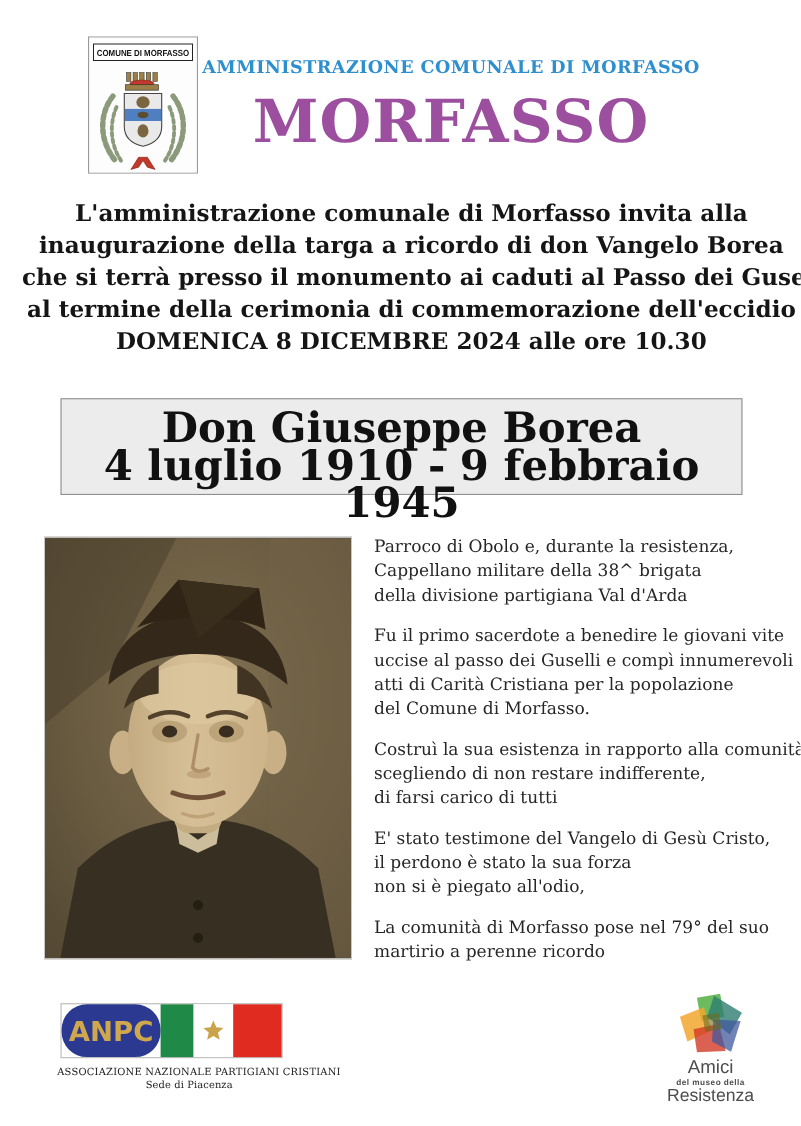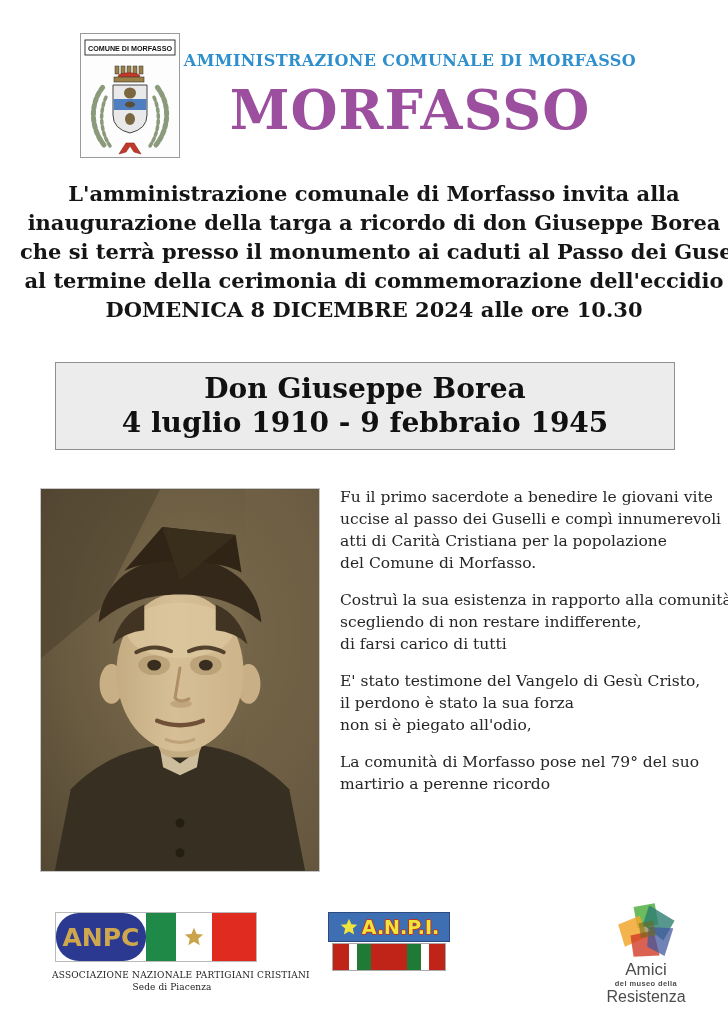--- a/index.html
+++ b/index.html
@@ -14,21 +14,21 @@
               font-size:54px;font-weight:bold;letter-spacing:1px;color:#9c4f9e;line-height:60px;white-space:nowrap;}
 
   
   .invitation{position:absolute;top:179px;left:0;right:0;text-align:center;
               font-size:21px;font-weight:600;line-height:29px;color:#151515;padding-left:20px;}
   .invitation div{white-space:nowrap;}
 
   
   .subject-box{position:absolute;left:55px;top:362px;width:620px;height:88px;box-sizing:border-box;
                background:#ececec;border:1px solid #8f8f8f;text-align:center;
-               font-weight:bold;font-size:28px;line-height:34px;padding-top:9px;color:#111;}
+               font-weight:bold;font-size:38px;line-height:34px;padding-top:9px;color:#111;}
 
   
   .portrait{position:absolute;left:40px;top:488px;width:280px;height:384px;
             border:1px solid #c6c6c6;box-sizing:border-box;background:#5d523f;}
   .portrait svg{display:block;width:100%;height:100%;}
 
   
   .bio{position:absolute;left:340px;top:486px;width:385px;
        font-size:15.5px;line-height:22px;color:#262626;}
   .bio .para{margin-bottom:15px;}
@@ -101,21 +101,21 @@
 
       <path d="M46,110 L39,121 L46,119 L50,113 L54,119 L61,121 L54,110 Z" fill="#c0392b" stroke="#8e2418" stroke-width="0.6"></path>
     </svg>
   </div>
 
   <div class="admin-line">AMMINISTRAZIONE COMUNALE DI MORFASSO</div>
   <div class="town-title">MORFASSO</div>
 
   <div class="invitation">
     <div>L'amministrazione comunale di Morfasso invita alla</div>
-    <div>inaugurazione della targa a ricordo di don Giuseppe Borea</div>
+    <div>inaugurazione della targa a ricordo di don Vangelo Borea</div>
     <div>che si terrà presso il monumento ai caduti al Passo dei Guselli</div>
     <div>al termine della cerimonia di commemorazione dell'eccidio</div>
     <div>DOMENICA 8 DICEMBRE 2024 alle ore 10.30</div>
   </div>
 
   <div class="subject-box">
     <div>Don Giuseppe Borea</div>
     <div>4 luglio 1910 - 9 febbraio 1945</div>
   </div>
 
@@ -168,20 +168,25 @@
       <ellipse cx="141" cy="216" rx="11" ry="4" fill="#b79a72" opacity="0.6"></ellipse>
       <path d="M117,233 Q140,242 163,233" stroke="#6b4a35" stroke-width="4.5" fill="none" stroke-linecap="round"></path>
       <path d="M126,252 Q140,258 154,252" stroke="#bb9e74" stroke-width="3" fill="none" stroke-linecap="round" opacity="0.8"></path>
 
       <rect width="280" height="384" fill="#9a7d52" opacity="0.10"></rect>
     </svg>
   </div>
 
   <div class="bio">
     <div class="para">
+      <div>Parroco di Obolo e, durante la resistenza,</div>
+      <div>Cappellano militare della 38^ brigata</div>
+      <div>della divisione partigiana Val d'Arda</div>
+    </div>
+    <div class="para">
       <div>Fu il primo sacerdote a benedire le giovani vite</div>
       <div>uccise al passo dei Guselli e compì innumerevoli</div>
       <div>atti di Carità Cristiana per la popolazione</div>
       <div>del Comune di Morfasso.</div>
     </div>
     <div class="para">
       <div>Costruì la sua esistenza in rapporto alla comunità,</div>
       <div>scegliendo di non restare indifferente,</div>
       <div>di farsi carico di tutti</div>
     </div>
@@ -208,37 +213,20 @@
         </svg>
       </div>
       <div class="anpc-red"></div>
     </div>
     <div class="anpc-caption">
       <div class="c1">ASSOCIAZIONE NAZIONALE PARTIGIANI CRISTIANI</div>
       <div class="c2">Sede di Piacenza</div>
     </div>
   </div>
 
-  <div class="anpi">
-    <div class="anpi-banner">
-      <svg width="20" height="20" viewBox="0 0 24 24">
-        <polygon points="12,2 14.9,8.6 22,9.2 16.6,13.9 18.2,21 12,17.3 5.8,21 7.4,13.9 2,9.2 9.1,8.6" fill="#efe43c"></polygon>
-      </svg>
-      <span class="acronym">A.N.P.I.</span>
-    </div>
-    <div class="anpi-ribbon">
-      <div class="rib-r s16"></div>
-      <div class="rib-w s8"></div>
-      <div class="rib-g s14"></div>
-      <div class="rib-r s36"></div>
-      <div class="rib-g s14"></div>
-      <div class="rib-w s8"></div>
-      <div class="rib-r s16"></div>
-    </div>
-  </div>
 
   <div class="amici">
     <svg width="62" height="56" viewBox="0 0 100 90">
       <polygon points="30,8 64,2 70,36 36,42" fill="#52b043" opacity="0.85"></polygon>
       <polygon points="55,5 96,30 78,62 45,36" fill="#2e7d72" opacity="0.8"></polygon>
       <polygon points="5,36 40,22 52,56 16,72" fill="#f2a72e" opacity="0.85"></polygon>
       <polygon points="25,54 62,46 72,86 30,88" fill="#d23b27" opacity="0.8"></polygon>
       <polygon points="54,40 94,42 80,87 52,72" fill="#41589e" opacity="0.75"></polygon>
       <polygon points="38,34 62,30 66,54 42,58" fill="#6b6a22" opacity="0.6"></polygon>
     </svg>

